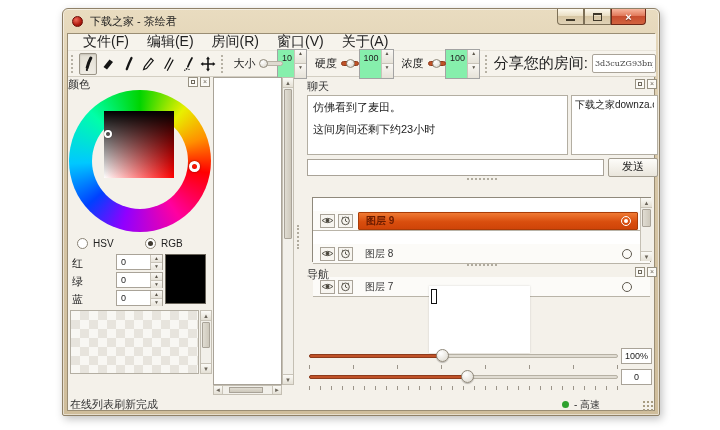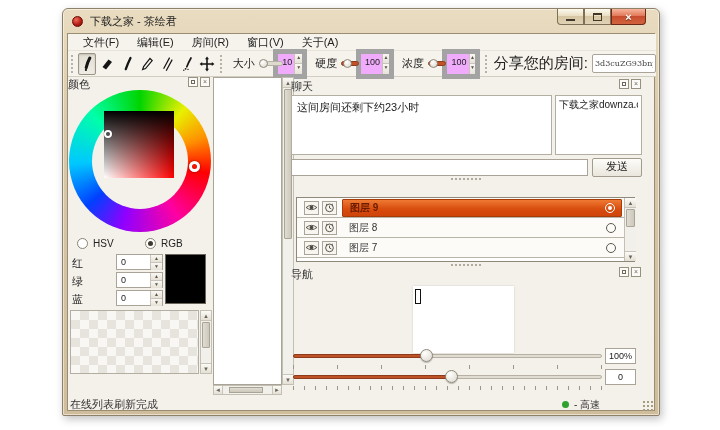--- a/index.html
+++ b/index.html
@@ -22,33 +22,33 @@
     display:flex;align-items:center;justify-content:center;position:relative;}
   .win-btn.min{border-radius:0 0 0 4px;}
   .win-btn.close{width:35px;border-radius:0 0 4px 0;
     background:linear-gradient(#f7b59c,#e1795a 45%,#c74c2d 46%,#d2633f);border-color:#6e2817;}
   .glyph-min{width:9px;height:3px;border-bottom:2px solid #3f3829;margin-top:5px;}
   .glyph-max{width:9px;height:8px;border:1px solid #3f3829;border-top:2px solid #3f3829;background:transparent;}
   .glyph-close{color:#fff;font-size:11px;font-weight:bold;line-height:14px;text-shadow:0 1px 1px rgba(0,0,0,.45);}
 
   
   .menubar{position:absolute;left:5px;top:25px;width:588px;height:16px;background:#f6f3ec;display:flex;align-items:center;padding-left:6px;}
-  .menu-item{font-size:11px;color:#222;padding:1px 9px;white-space:nowrap;}
+  .menu-item{font-size:14px;color:#222;padding:1px 9px;white-space:nowrap;}
 
   
   .toolbar{position:absolute;left:5px;top:41px;width:588px;height:27px;background:#f6f3ec;border-top:1px solid #e8e4da;border-bottom:1px solid #d3cec2;display:flex;align-items:center;}
   .grip{width:5px;height:18px;border-left:2px dotted #b7b2a5;margin:0 3px;}
   .tool-btn{width:22px;height:22px;display:flex;align-items:center;justify-content:center;border:1px solid transparent;border-radius:2px;margin:0 1px;}
   .tool-btn.selected{border:1px solid #9b9588;background:linear-gradient(#e3dfd4,#efece4);box-shadow:inset 0 1px 2px rgba(0,0,0,.15);}
   .tb-label{font-size:11px;color:#222;margin:0 4px 0 6px;white-space:nowrap;}
   .mini-slider{width:24px;height:9px;position:relative;margin-right:4px;}
   .mini-track{position:absolute;top:2px;left:0;width:100%;height:5px;border-radius:3px;background:#dedad0;border:1px solid #b6b1a4;}
   .mini-track.fill{background:#c05228;border-color:#8e3b1c;}
   .mini-thumb{position:absolute;top:0;width:9px;height:9px;border-radius:50%;background:radial-gradient(circle at 35% 30%,#fff,#d8d4c9);border:1px solid #8f887a;}
-  .spinbox{height:30px;border:5px solid #a3a3a3;background:#f0abfc;display:flex;margin-right:2px;}
+  .spinbox{height:30px;border:1px solid #a3a3a3;background:#86efac;display:flex;margin-right:2px;}
   .spin-val{font-size:9px;color:#222;padding:3px 2px 0 4px;text-align:left;}
   .spin-arrows{width:12px;border-left:1px solid #c9c4b9;display:flex;flex-direction:column;}
   .spin-arrows span{flex:1;font-size:5px;line-height:7px;color:#5c564b;text-align:center;background:linear-gradient(#faf8f4,#e6e2d8);}
   .spin-arrows span:first-child{border-bottom:1px solid #c9c4b9;}
   .share-field{width:64px;height:19px;border:1px solid #a9a398;border-radius:2px;background:#fff;font-family:"DejaVu Serif",serif;font-size:8px;color:#444;padding:0 2px;}
 
   
   .main{position:absolute;left:0;top:68px;width:598px;height:320px;}
 
   
@@ -93,34 +93,34 @@
   .canvas-vscroll{left:69px;top:0;height:308px;}
   .canvas-vthumb{height:150px;margin-top:1px;}
   .hscroll{position:absolute;left:0;top:308px;width:69px;height:10px;background:#f2f0ea;border:1px solid #c4bfb3;display:flex;}
   .hscroll .scroll-arrow{width:9px;height:8px;line-height:8px;border-bottom:none;border-right:1px solid #c9c4b9;}
   .hscroll .scroll-arrow.right{border-left:1px solid #c9c4b9;border-right:none;margin-left:auto;}
   .hthumb{width:34px;margin:1px 0 1px 6px;background:linear-gradient(#e0dcd2,#cdc8bb);border:1px solid #a9a398;}
 
   .v-splitter{position:absolute;left:234px;top:148px;width:5px;height:24px;border-left:2px dotted #b0ab9e;}
 
   
-  .right-area{position:absolute;left:228px;top:0;width:351px;height:320px;}
+  .right-area{position:absolute;left:244px;top:0;width:351px;height:320px;}
   .chat-header{position:absolute;left:0;top:2px;width:351px;}
   .chat-msgs{position:absolute;left:0;top:18px;width:261px;height:60px;background:#fff;border:1px solid #b3aea2;padding:4px 5px;}
   .chat-msg{font-size:11px;color:#222;margin-bottom:7px;white-space:nowrap;}
   .chat-users{position:absolute;left:264px;top:18px;width:87px;height:60px;background:#fff;border:1px solid #b3aea2;padding:2px 3px;}
   .chat-user{font-size:10px;color:#222;white-space:nowrap;overflow:hidden;}
   .chat-input{position:absolute;left:0;top:82px;width:297px;height:17px;border:1px solid #a9a398;background:#fff;font-size:11px;padding:0 3px;}
   .send-btn{position:absolute;left:301px;top:81px;width:50px;height:19px;border:1px solid #a29c8f;border-radius:2px;
     background:linear-gradient(#fdfcf9,#eae6dc);font-size:11px;color:#222;display:flex;align-items:flex-start;justify-content:center;}
   .h-splitter{position:absolute;left:160px;width:30px;height:3px;border-top:2px dotted #b0ab9e;}
 
   .layers-header{position:absolute;left:0;top:104px;width:351px;}
   .layers-list{position:absolute;left:5px;top:120px;width:339px;height:65px;background:#fff;border:1px solid #8f897c;}
-  .layer-row{position:relative;height:20px;border-bottom:1px solid #b9b4a8;display:flex;align-items:center;padding-left:7px;background:#fcfbf8;}
+  .layer-row{position:relative;height:20px;border-bottom:1px solid #b9b4a8;display:flex;align-items:center;padding-left:7px;background:#fcfbf8;margin-top:13px;}
   .layer-row:last-child{border-bottom:none;}
   .mini-icon-box{width:15px;height:14px;border:1px solid #a9a398;background:#f7f5f0;display:flex;align-items:center;justify-content:center;margin-right:3px;}
   .layer-name-bar{flex:1;height:18px;display:flex;align-items:center;padding-left:7px;position:relative;margin-left:2px;margin-right:12px;}
   .layer-row.sel .layer-name-bar{background:linear-gradient(#ef7a33,#d94e0e 55%,#cf4408);border:1px solid #a83c08;border-radius:1px;}
   .layer-name{font-size:10px;color:#333;}
   .layer-row.sel .layer-name{color:#6b1c00;font-weight:bold;}
   .layer-radio{position:absolute;right:6px;width:10px;height:10px;border-radius:50%;border:1px solid #5f594e;background:transparent;}
   .layer-row.sel .layer-radio{border-color:#fff;box-shadow:inset 0 0 0 2px rgba(255,255,255,0),0 0 1px #a83c08;}
   .layer-row.sel .layer-radio::after{content:"";position:absolute;left:2px;top:2px;width:4px;height:4px;border-radius:50%;background:#fff;}
   .layers-scroll{left:327px;top:0px;height:63px;border:none;border-left:1px solid #c4bfb3;position:absolute;}
@@ -360,20 +360,21 @@
         <span class="panel-icons">
           <span class="hicon">
               <span class="sq"></span>
             </span>
           <span class="hicon">
               <span class="x">×</span>
             </span>
         </span>
       </div>
       <div class="chat-msgs">
+        <div class="chat-msg">仿佛看到了麦田。</div>
         <div class="chat-msg">这间房间还剩下约23小时</div>
       </div>
       <div class="chat-users">
         <div class="chat-user">下载之家downza.cn</div>
       </div>
       <input class="chat-input" value="" style="">
       <div class="send-btn">
           <span>发送</span>
         </div>
 

